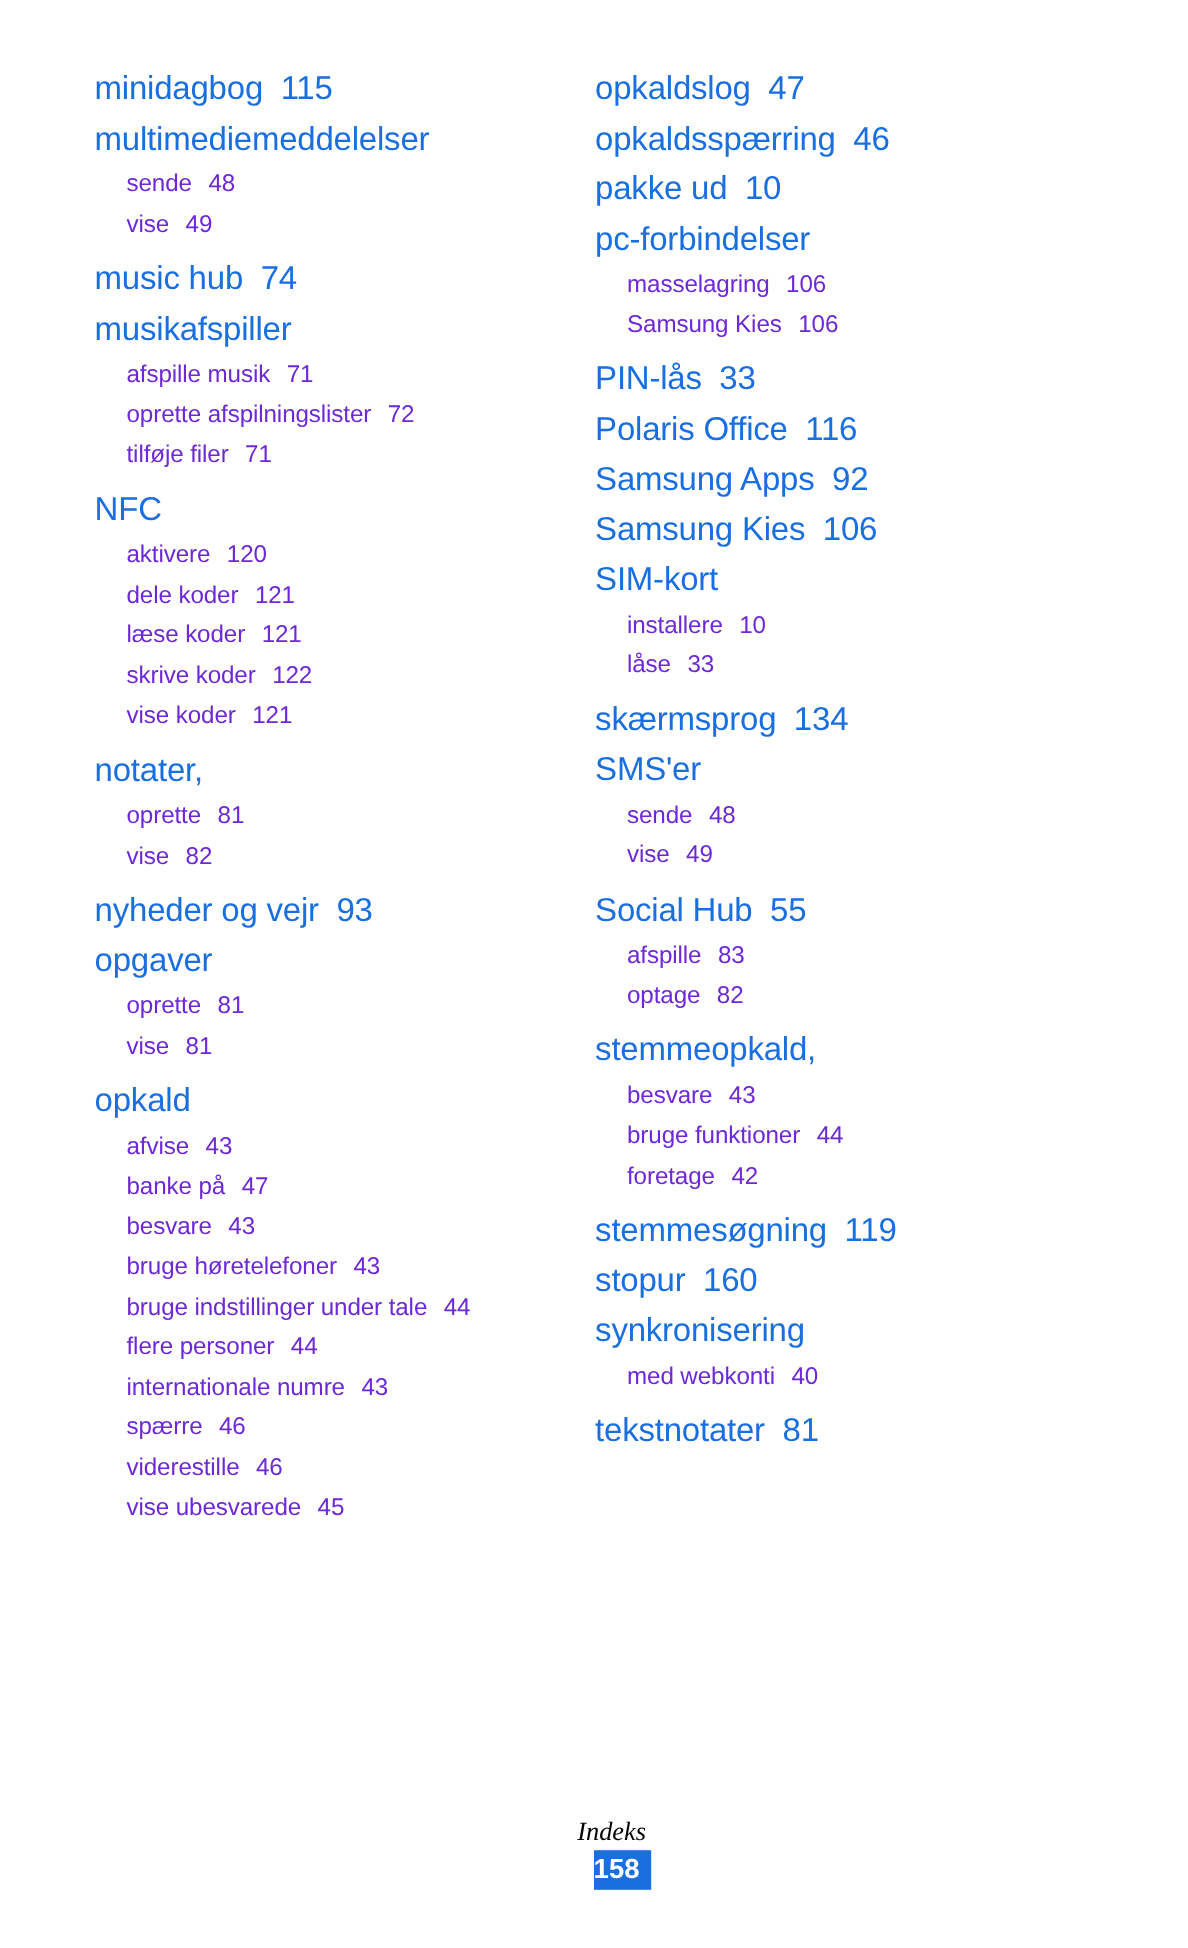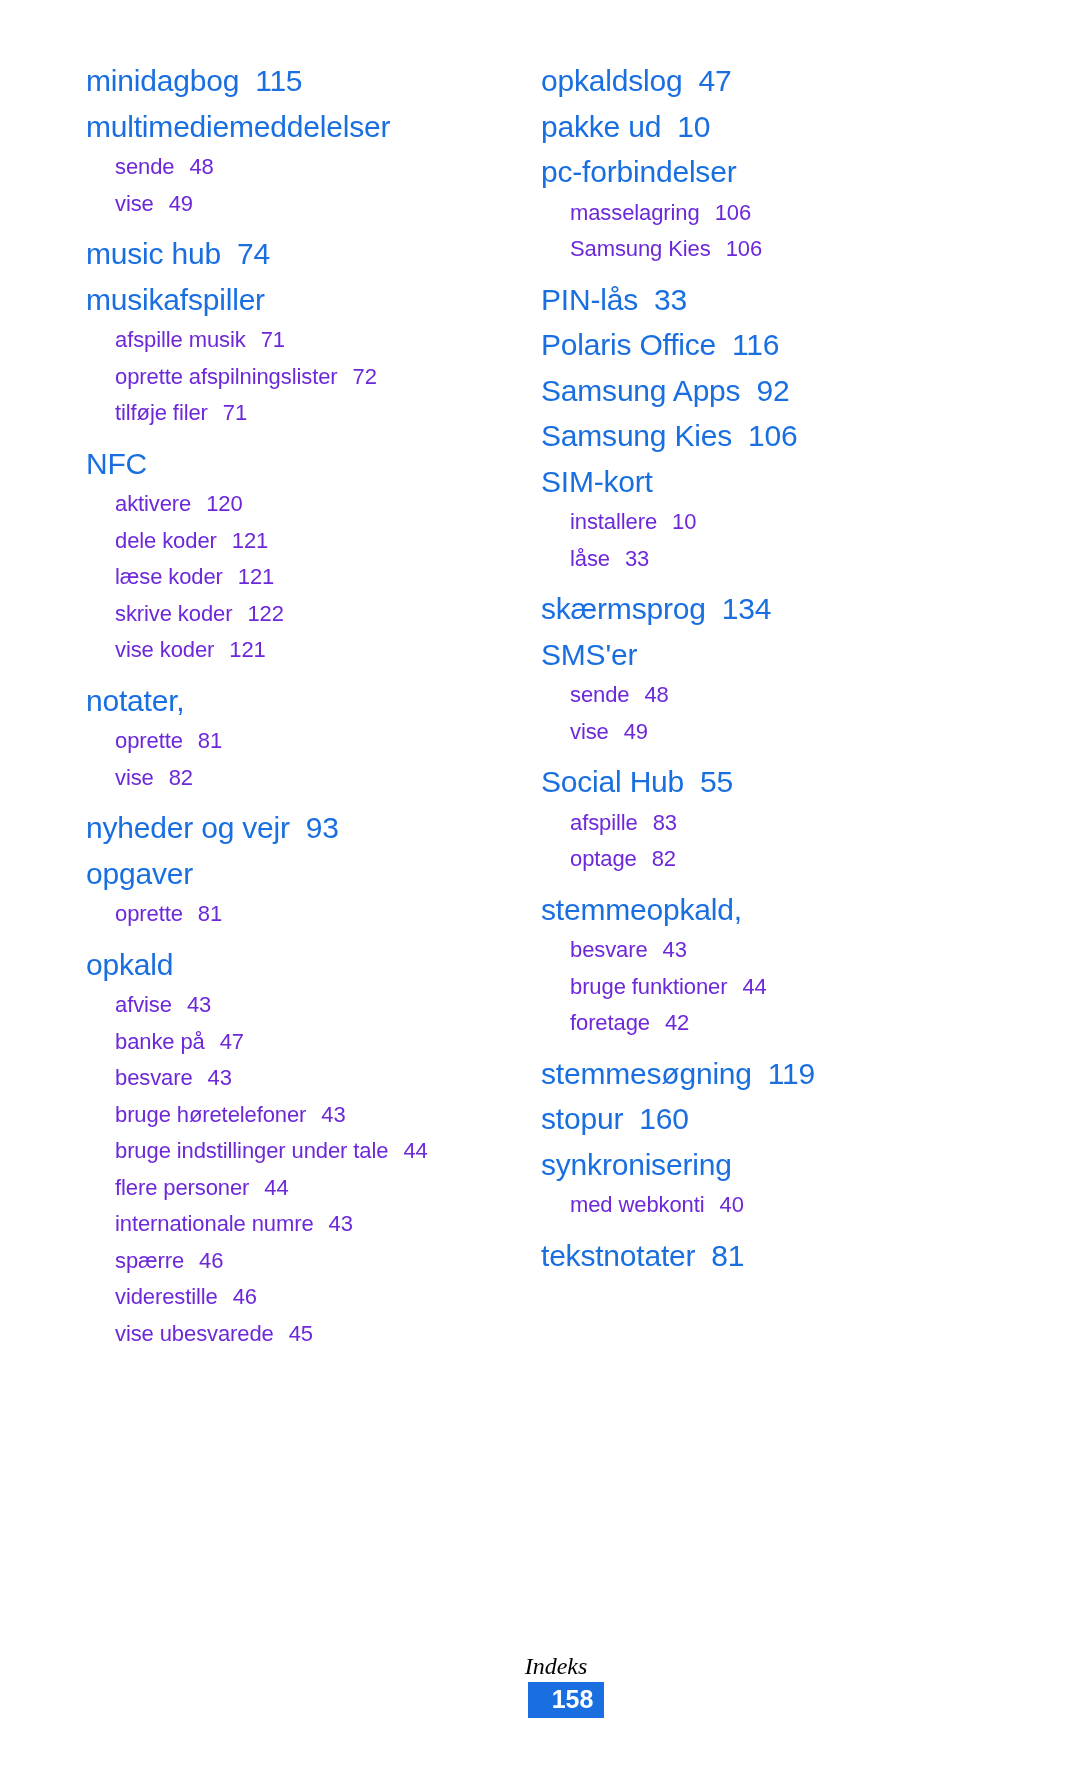--- a/index.html
+++ b/index.html
@@ -77,21 +77,21 @@
     line-height: 22px;
   }
   .footer-badge {
     display: inline-block;
     margin-top: 5px;
     background: #1a6fe0;
     color: #ffffff;
     font-size: 25px;
     font-weight: bold;
     line-height: 34px;
-    padding: 0 11px 2px 24px;
+    padding: 0 11px 2px 0;
     min-width: 38px;
     margin-left: 20px;
   }
 </style>
 </head>
 <body>
 
 <div class="page">
   <div class="columns">
     <div class="column" id="col-0">
@@ -113,35 +113,37 @@
         <div class="entry-sub"><span>skrive koder</span><span class="pg">122</span></div>
         <div class="entry-sub"><span>vise koder</span><span class="pg">121</span></div>
         <div class="spacer-after"></div>
         <div class="entry-main"><span>notater,</span></div>
         <div class="entry-sub"><span>oprette</span><span class="pg">81</span></div>
         <div class="entry-sub"><span>vise</span><span class="pg">82</span></div>
         <div class="spacer-after"></div>
         <div class="entry-main"><span>nyheder og vejr</span><span class="pg">93</span></div>
         <div class="entry-main"><span>opgaver</span></div>
         <div class="entry-sub"><span>oprette</span><span class="pg">81</span></div>
+        <div class="entry-sub"><span>vise</span><span class="pg">81</span></div>
         <div class="spacer-after"></div>
         <div class="entry-main"><span>opkald</span></div>
         <div class="entry-sub"><span>afvise</span><span class="pg">43</span></div>
         <div class="entry-sub"><span>banke på</span><span class="pg">47</span></div>
         <div class="entry-sub"><span>besvare</span><span class="pg">43</span></div>
         <div class="entry-sub"><span>bruge høretelefoner</span><span class="pg">43</span></div>
         <div class="entry-sub wrap"><span>bruge indstillinger under tale</span><span class="pg">44</span></div>
         <div class="entry-sub"><span>flere personer</span><span class="pg">44</span></div>
         <div class="entry-sub"><span>internationale numre</span><span class="pg">43</span></div>
         <div class="entry-sub"><span>spærre</span><span class="pg">46</span></div>
         <div class="entry-sub"><span>viderestille</span><span class="pg">46</span></div>
         <div class="entry-sub"><span>vise ubesvarede</span><span class="pg">45</span></div>
       </div>
     <div class="column" id="col-1">
         <div class="entry-main"><span>opkaldslog</span><span class="pg">47</span></div>
+        <div class="entry-main"><span>opkaldsspærring</span><span class="pg">46</span></div>
         <div class="entry-main"><span>pakke ud</span><span class="pg">10</span></div>
         <div class="entry-main"><span>pc-forbindelser</span></div>
         <div class="entry-sub"><span>masselagring</span><span class="pg">106</span></div>
         <div class="entry-sub"><span>Samsung Kies</span><span class="pg">106</span></div>
         <div class="spacer-after"></div>
         <div class="entry-main"><span>PIN-lås</span><span class="pg">33</span></div>
         <div class="entry-main"><span>Polaris Office</span><span class="pg">116</span></div>
         <div class="entry-main"><span>Samsung Apps</span><span class="pg">92</span></div>
         <div class="entry-main"><span>Samsung Kies</span><span class="pg">106</span></div>
         <div class="entry-main"><span>SIM-kort</span></div>

